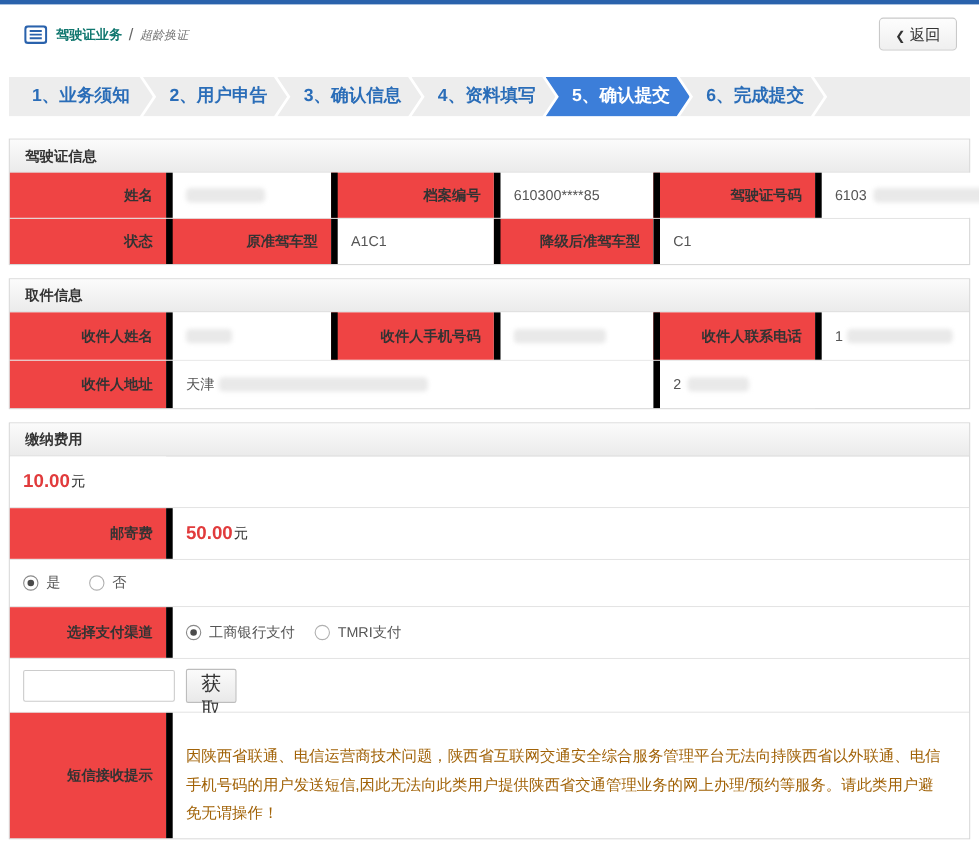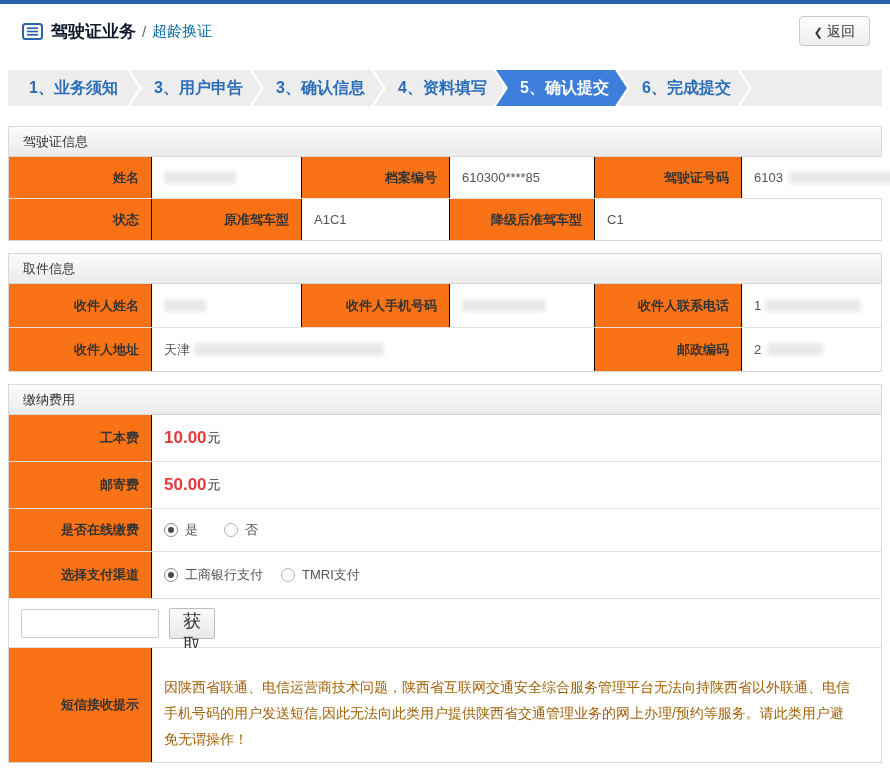--- a/index.html
+++ b/index.html
@@ -4,23 +4,23 @@
 <style>
   * { margin:0; padding:0; box-sizing:border-box; }
   html,body { width:890px; height:769px; background:#fff; overflow:hidden;
     font-family:"Liberation Sans","DejaVu Sans",sans-serif; }
 
   .topbar { height:4px; background:#2a62ac; }
 
   
   .header { height:54px; display:flex; align-items:center; padding:0 10px 0 22px; }
   .hdr-icon { display:inline-flex; margin-right:8px; }
-  .hdr-title { font-size:17px; color:#0f172a; font-weight:bold; }
+  .hdr-title { font-size:12px; color:#0f766e; font-weight:bold; }
   .hdr-sep { font-size:15px; color:#666; margin:0 6px; }
-  .hdr-sub { font-size:15px; color:#0369a1; }
+  .hdr-sub { font-size:11px; color:#737373;font-style:italic; }
   .back-btn { margin-left:auto; margin-right:10px; height:30px; line-height:28px;
     padding:0 14px; border:1px solid #c9c9c9; border-radius:4px; cursor:pointer;
     background:linear-gradient(#fdfdfd,#efefef); font-size:14px; color:#333; }
   .back-btn .chev { font-size:11px; margin-right:4px; color:#333; }
 
   
   .wizard { display:flex; height:36px; margin:12px 8px 0 8px; }
   .step { width:131px; line-height:36px; text-align:center; font-size:16px;
     font-weight:bold; color:#2a6db8; background:#ededed; flex:none;
     clip-path:polygon(0 0, calc(100% - 12px) 0, 100% 50%, calc(100% - 12px) 100%, 0 100%, 12px 50%);
@@ -28,28 +28,28 @@
   .step.first { clip-path:polygon(0 0, calc(100% - 12px) 0, 100% 50%, calc(100% - 12px) 100%, 0 100%); padding-left:0; }
   .step + .step, .wizard .filler { margin-left:-9px; }
   .step.active { background:#3c7ed9; color:#fff; }
   .wizard .filler { flex:1; background:#ededed;
     clip-path:polygon(0 0, 100% 0, 100% 100%, 0 100%, 12px 50%); }
 
   
   .section { margin:12px 8px 0 8px; border:1px solid #d8d8d8; }
   .section.first-sec { margin-top:20px; }
   .sec-hdr { height:30px; line-height:29px; padding-left:14px; font-size:13px;
-    font-weight:normal; color:#333; background:linear-gradient(#fbfbfb,#ebebeb);
+    font-weight:bold; color:#333; background:linear-gradient(#fbfbfb,#ebebeb);
     border-bottom:1px solid #d8d8d8; }
 
   .tbl-row { display:grid; grid-template-columns:142px 150px 148px 145px 147px 1fr; }
   .tbl-row + .tbl-row { border-top:1px solid #e2e2e2; }
-  .cell { display:flex; align-items:center; min-height:41px; font-size:13px; padding:0 12px; border-left:1px solid #000000; background:#fff; }
+  .cell { display:flex; align-items:center; min-height:41px; font-size:13px; padding:0 12px; border-left:6px solid #000000; background:#fff; }
   .cell:first-child { border-left:none; }
-  .cell.lbl { background:#f97316; justify-content:flex-end; color:#333; font-weight:bold; text-align:right; }
+  .cell.lbl { background:#ef4444; justify-content:flex-end; color:#333; font-weight:bold; text-align:right; }
   .cell.val { color:#555; }
   .h43 .cell { min-height:43px; }
   .span-3 { grid-column:2 / 5; }
 
   .blob { display:inline-block; height:13px; border-radius:4px; background:#e9e9e9;
     filter:blur(2px); vertical-align:middle; }
   .blob.b-name { width:72px; } .blob.b-lic { width:112px; margin-left:6px; }
   .blob.b-rname { width:42px; } .blob.b-rmob { width:84px; }
   .blob.b-rtel { width:96px; margin-left:4px; } .blob.b-addr { width:190px; margin-left:4px; }
   .blob.b-post { width:56px; margin-left:6px; }
@@ -101,21 +101,21 @@
     </svg>
   </span>
   <span class="hdr-title">驾驶证业务</span>
   <span class="hdr-sep">/</span>
   <span class="hdr-sub">超龄换证</span>
   <button class="back-btn"><span class="chev">❮</span><span>返回</span></button>
 </div>
 
 <div class="wizard">
   <div class="step first">1、业务须知</div>
-  <div class="step">3、用户申告</div>
+  <div class="step">2、用户申告</div>
   <div class="step">3、确认信息</div>
   <div class="step">4、资料填写</div>
   <div class="step active">5、确认提交</div>
   <div class="step">6、完成提交</div>
   <div class="filler"></div>
 </div>
 
 <div class="section first-sec">
   <div class="sec-hdr">驾驶证信息</div>
   <div class="tbl-row">
@@ -156,49 +156,46 @@
         <span>1</span>
         <span class="blob b-rtel"></span>
       </div>
   </div>
   <div class="tbl-row h43">
     <div class="cell lbl">收件人地址</div>
     <div class="cell val span-3">
         <span>天津</span>
         <span class="blob b-addr"></span>
       </div>
-    <div class="cell lbl">邮政编码</div>
     <div class="cell val">
         <span>2</span>
         <span class="blob b-post"></span>
       </div>
   </div>
 </div>
 
 <div class="section">
   <div class="sec-hdr">缴纳费用</div>
 
   <div class="pay-row">
-    <div class="cell lbl">工本费</div>
     <div class="cell val">
       <span class="fee-amt">10.00</span>
         <span class="fee-unit">元</span>
     </div>
   </div>
 
   <div class="pay-row">
     <div class="cell lbl">邮寄费</div>
     <div class="cell val">
       <span class="fee-amt">50.00</span>
         <span class="fee-unit">元</span>
     </div>
   </div>
 
   <div class="pay-row r42">
-    <div class="cell lbl">是否在线缴费</div>
     <div class="cell val">
       <div class="radio-group">
         <span class="radio-opt">
             <span class="radio checked"></span>
             <span>是</span>
           </span>
         <span class="radio-opt">
             <span class="radio"></span>
             <span>否</span>
           </span>

